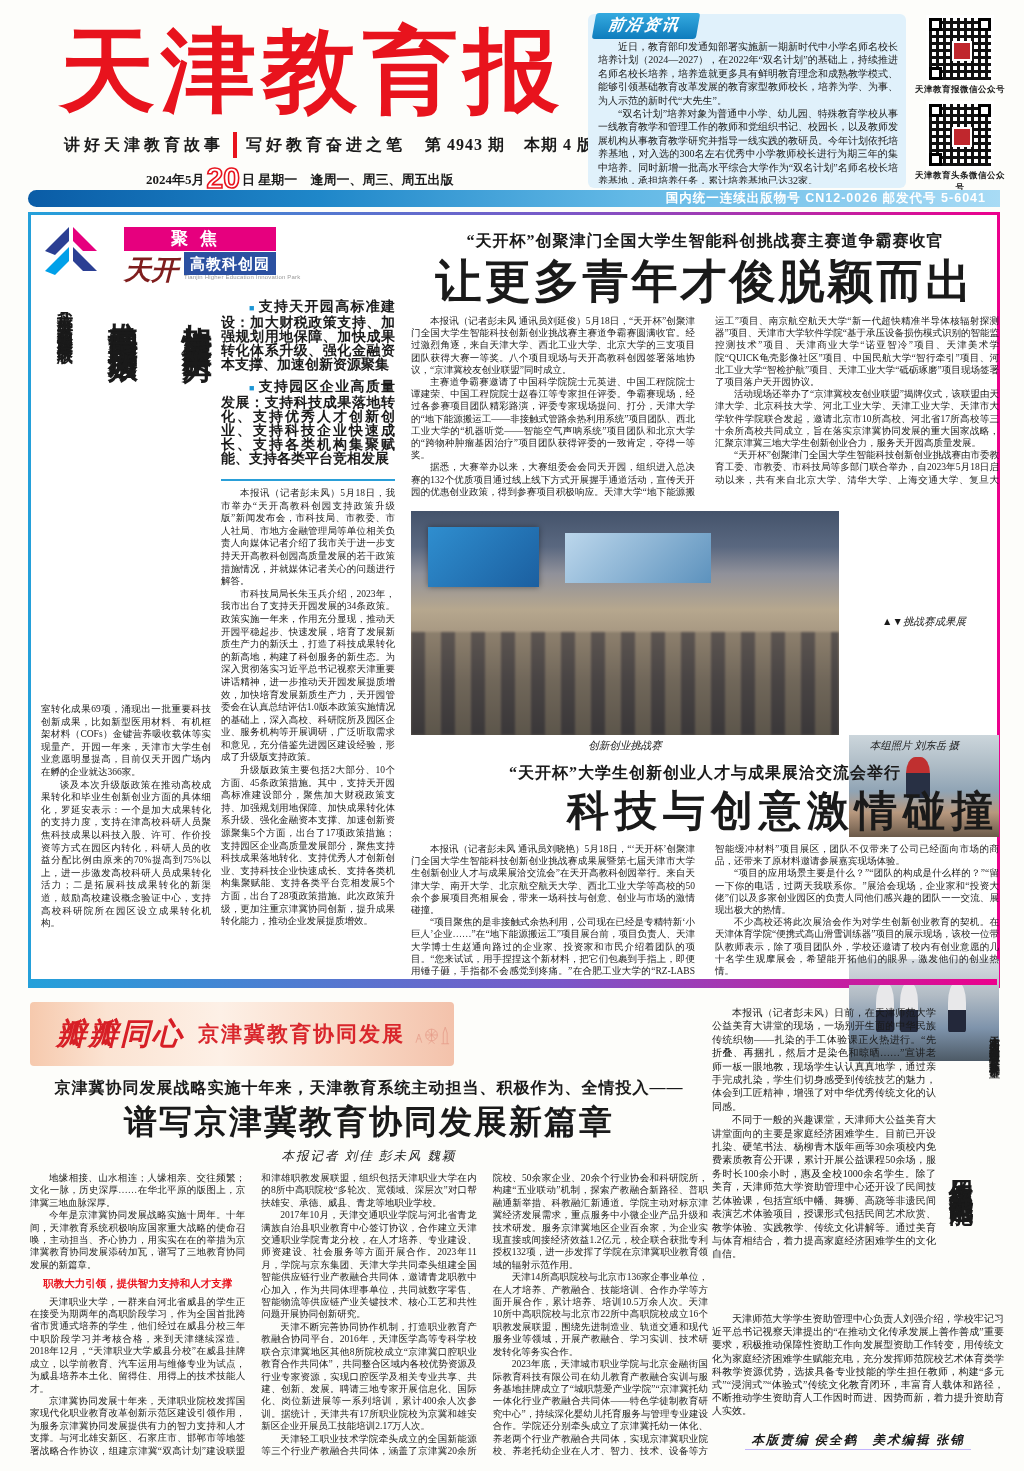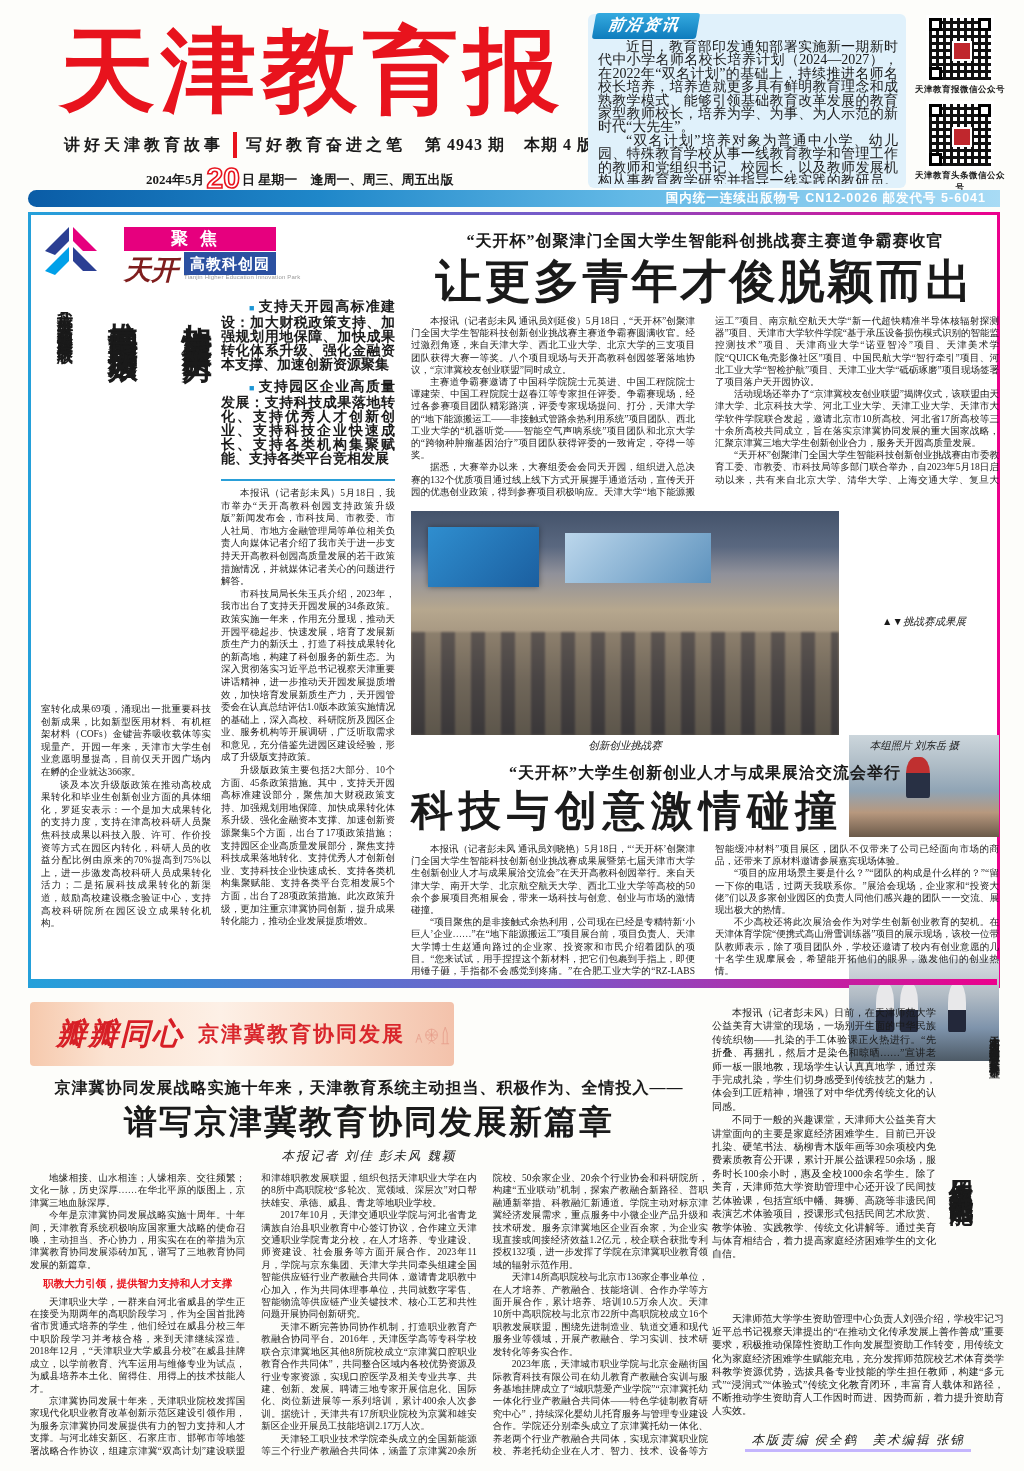--- a/index.html
+++ b/index.html
@@ -24,21 +24,21 @@
     background:linear-gradient(90deg,#0a5ca6 0%,#1f87c9 30%,#63b9e6 62%,#a8dbf5 100%);
     color:#fff;font-weight:bold;font-size:12.5px;line-height:17px;text-align:right;
     padding-right:14px;box-sizing:border-box;letter-spacing:1px;font-family:"Liberation Sans",sans-serif;}
 
   
   .newsbox{left:588px;top:14px;width:318px;height:174px;background:#e0f1fb;border-radius:6px;}
   .newsbox-tab{position:absolute;top:-1px;left:6px;background:linear-gradient(180deg,#35aadf,#0e7cbd);
     color:#fff;font-weight:900;font-style:italic;font-size:16px;padding:2px 18px 3px 14px;
     transform:skewX(-10deg);border-radius:3px;letter-spacing:2px;}
   .newsbox-body{position:absolute;top:26px;left:10px;right:8px;bottom:4px;overflow:hidden;
-    font-size:14px;line-height:13.4px;text-align:justify;}
+    font-size:10px;line-height:13.4px;text-align:justify;}
   .newsbox-body .para{margin:0;text-indent:2em;}
 
   
   .qrcol{left:914px;top:18px;width:92px;text-align:center;}
   .qr{width:62px;height:62px;margin:0 auto;position:relative;background:
       repeating-linear-gradient(90deg,#111 0 3px,transparent 3px 7px),
       repeating-linear-gradient(0deg,#111 0 3px,transparent 3px 7px);
       background-color:#fff;outline:3px solid #fff;}
   .qr .eye{position:absolute;width:13px;height:13px;border:3px solid #000;background:#fff;box-sizing:border-box;}
   .qr .eye.tl{top:0;left:0;} .qr .eye.tr{top:0;right:0;} .qr .eye.bl{bottom:0;left:0;}
@@ -69,21 +69,21 @@
   .body-col .para.cont{text-indent:0;}
   .focus-main{left:190px;top:84px;width:174px;height:664px;}
   .focus-side{left:10px;top:488px;width:170px;height:256px;}
   .bullets{border-bottom:2px solid #2a9fd8;padding-bottom:6px;margin-bottom:6px;}
   .bullets .bullet{margin:0 0 8px;text-indent:2em;font-weight:bold;font-size:14px;line-height:14px;}
   .bullets .bullet::before{content:"■";color:#1d96d5;margin-right:3px;font-size:9px;}
 
   
   .kicker-line{font-size:16px;font-weight:bold;text-align:center;letter-spacing:1px;}
   .headline1{font-size:46px;font-weight:900;letter-spacing:3px;text-align:center;line-height:52px;}
-  .headline2{font-size:42px;font-weight:900;letter-spacing:6px;text-align:left;line-height:48px;}
+  .headline2{font-size:42px;font-weight:900;letter-spacing:6px;text-align:right;line-height:48px;}
   .story-body{column-gap:20px;column-fill:auto;font-size:9.5px;line-height:12.2px;
     text-align:justify;overflow:hidden;}
   .story-body .para{margin:0;text-indent:2em;}
   .photo{position:relative;overflow:hidden;}
   .caption{font-size:10.5px;text-align:center;}
 
   .photo-main-bg{width:100%;height:100%;background:
     linear-gradient(180deg,#44536b 0%,#5a6880 16%,#90919a 28%,#b6a78e 44%,#a2937e 58%,#7d7365 76%,#5e584e 100%);}
   .pm-screen{position:absolute;left:4%;top:7%;width:26%;height:27%;
     background:linear-gradient(135deg,#2f8ecf,#1b5fa0);box-shadow:0 0 6px rgba(0,0,0,.4);}
@@ -118,21 +118,21 @@
     font-family:"Liberation Sans",sans-serif;font-size:10.5px;}
 
   
   .cult-col{left:712px;top:1006px;width:224px;height:300px;}
   .cult-headline{left:938px;top:1026px;width:46px;height:292px;font-size:24px;font-weight:900;
     letter-spacing:2px;line-height:46px;text-align:center;}
   .cult-kicker{left:986px;top:1028px;width:17px;height:282px;font-size:10.5px;font-weight:bold;
     letter-spacing:1.5px;line-height:17px;}
   .cult-tail{left:712px;top:1312px;width:292px;height:112px;}
   .credits{left:712px;top:1432px;width:292px;text-align:center;font-size:12.5px;font-style:italic;}
-  .credits span{border-bottom:3px solid #c4b5fd;padding:0 6px 2px;letter-spacing:2px;}
+  .credits span{border-bottom:1px solid #c4b5fd;padding:0 6px 2px;letter-spacing:2px;font-weight:bold;}
 </style>
 </head>
 <body>
 
 <div id="page">
 
   <div class="abs masthead">天津教育报</div>
 
   <div class="abs slogans">
     <span>讲好天津教育故事</span>

